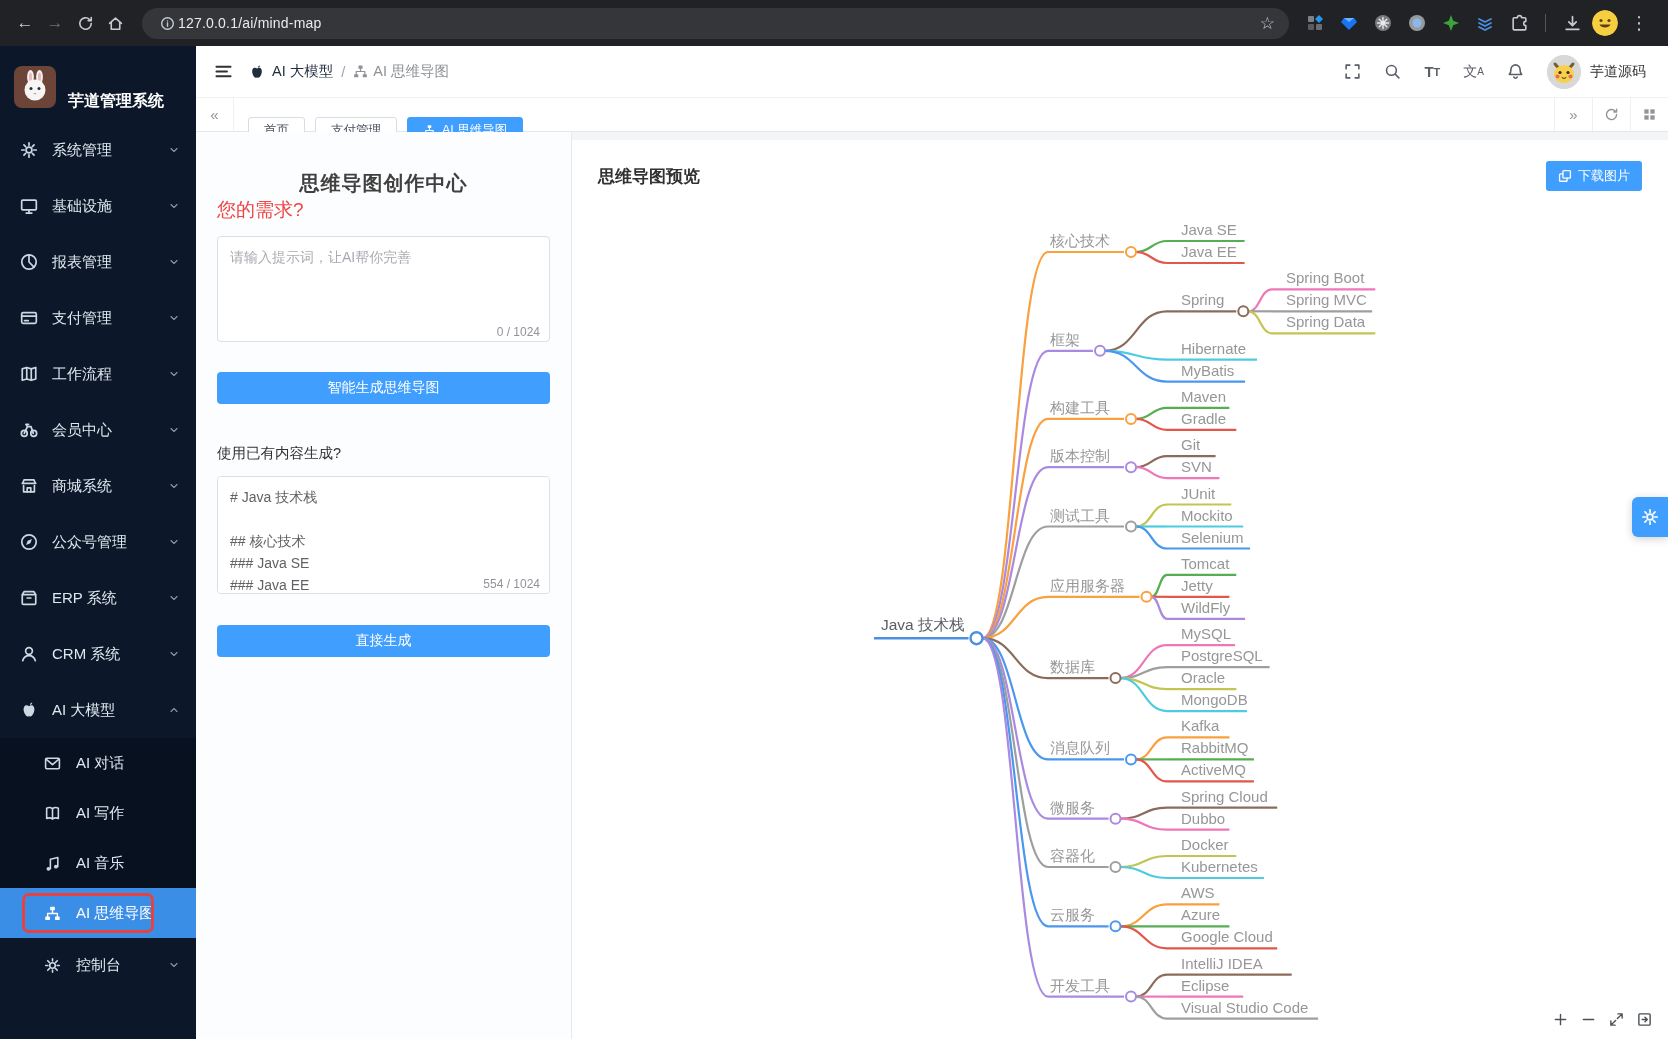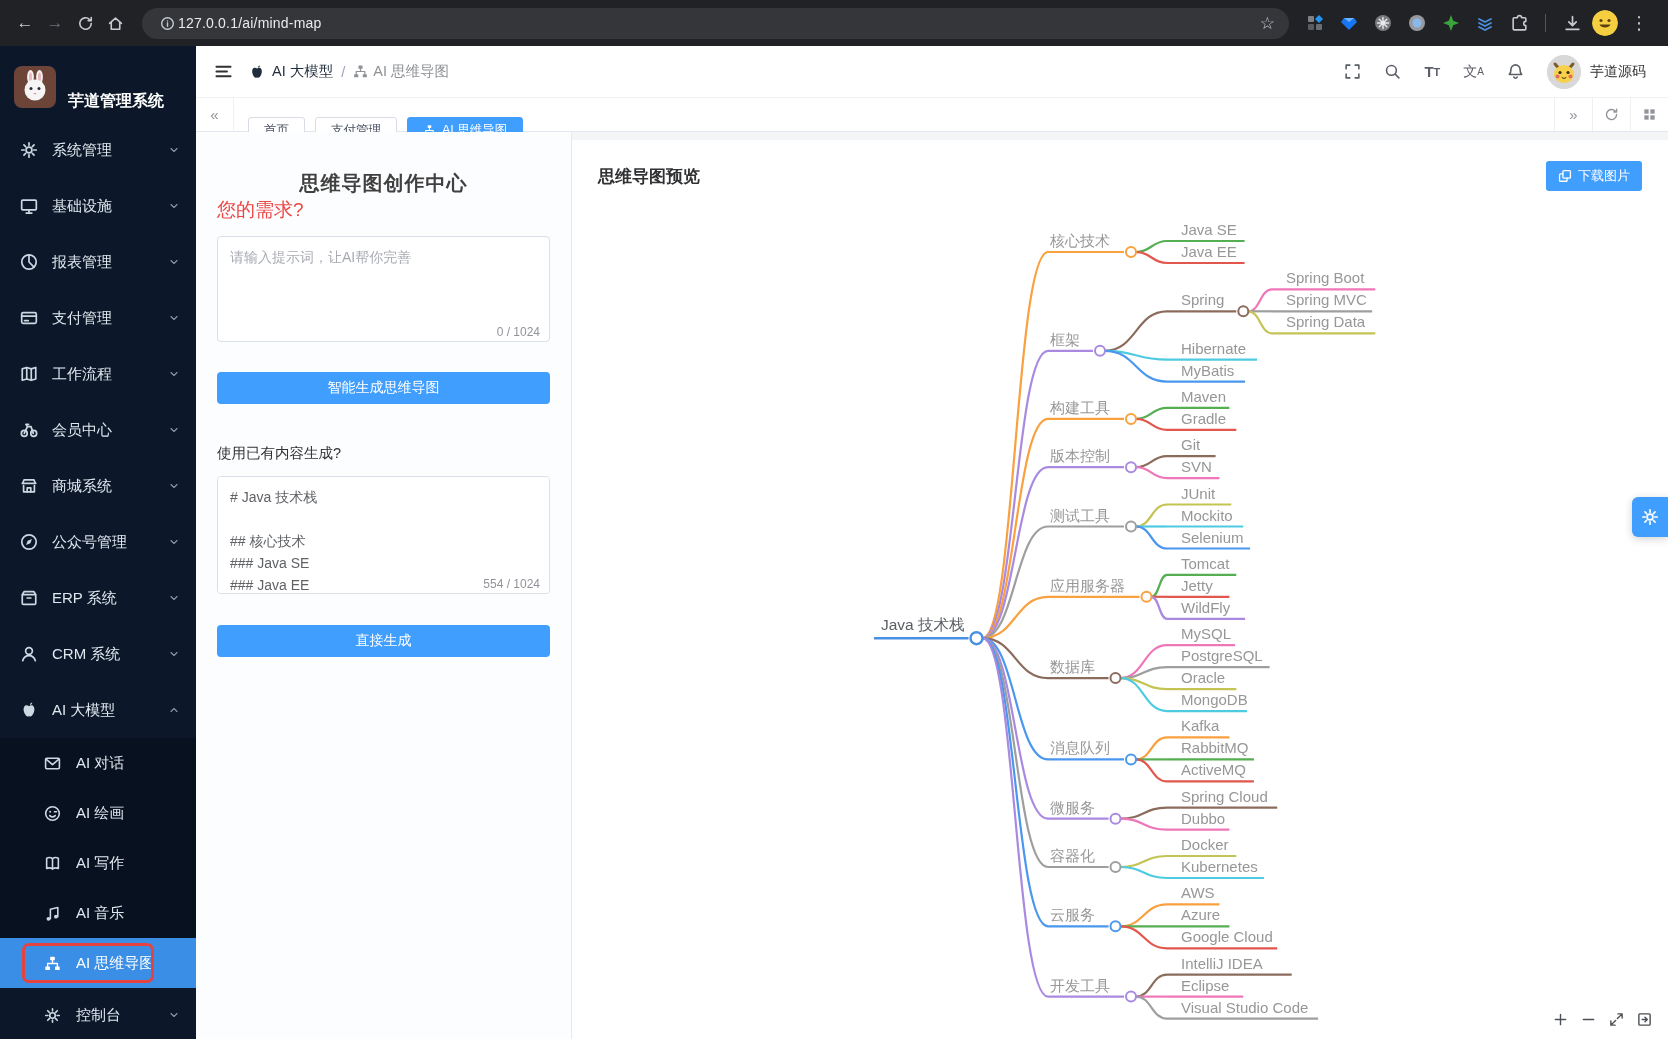--- a/index.html
+++ b/index.html
@@ -354,31 +354,20 @@
         </div>
         <div class="submenu">
           <div class="menu-item sub">
             <span class="mi-icon">
               <svg width="17" height="17" viewBox="0 0 16 16" fill="none" stroke="currentColor" stroke-width="1.5" stroke-linecap="round" stroke-linejoin="round">
                 <rect x="1.5" y="3" width="13" height="10" rx="1.2"></rect>
                 <path d="M2.2 4.2L8 9l5.8-4.8"></path>
               </svg>
             </span>
             <span class="mi-label">AI 对话</span>
-          </div>
-          <div class="menu-item sub">
-            <span class="mi-icon">
-              <svg width="17" height="17" viewBox="0 0 16 16" fill="none" stroke="currentColor" stroke-width="1.5" stroke-linecap="round" stroke-linejoin="round">
-                <circle cx="8" cy="8" r="6.4"></circle>
-                <circle cx="5.8" cy="6.4" r=".9" fill="currentColor" stroke="none"></circle>
-                <path d="M9.8 6.4h2"></path>
-                <path d="M5.4 10c1.5 1.4 3.7 1.4 5.2 0"></path>
-              </svg>
-            </span>
-            <span class="mi-label">AI 绘画</span>
           </div>
           <div class="menu-item sub">
             <span class="mi-icon">
               <svg width="17" height="17" viewBox="0 0 16 16" fill="none" stroke="currentColor" stroke-width="1.5" stroke-linecap="round" stroke-linejoin="round">
                 <path d="M8 3.4C6.5 2.3 4 2.3 2.5 3v9.6C4 12 6.5 12 8 13.1c1.5-1.1 4-1.1 5.5-.5V3c-1.5-.7-4-.7-5.5.4z"></path>
                 <path d="M8 3.4v9.7"></path>
               </svg>
             </span>
             <span class="mi-label">AI 写作</span>
           </div>

